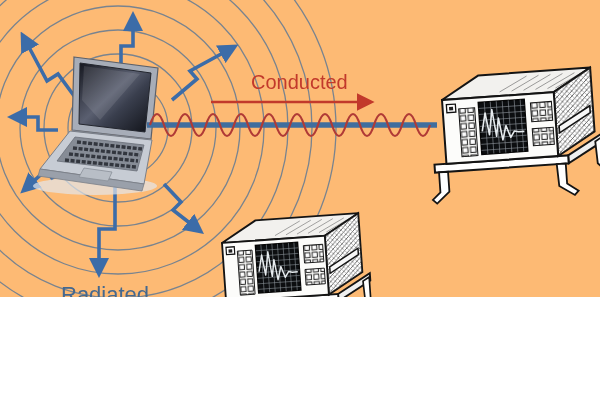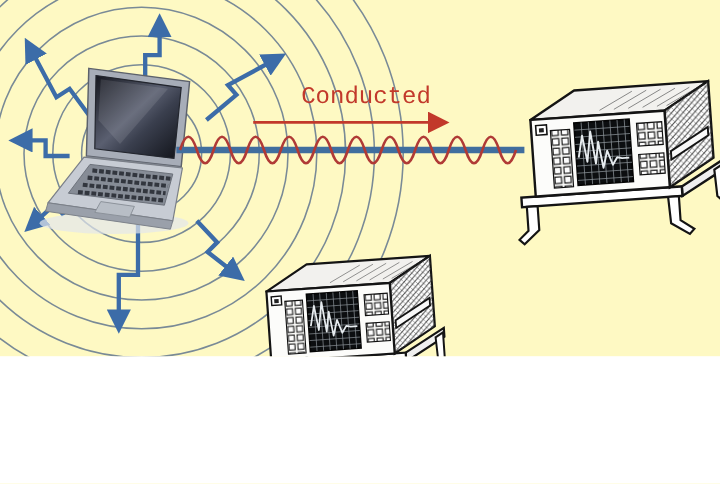--- a/index.html
+++ b/index.html
@@ -1,18 +1,18 @@
 <!DOCTYPE html>
 <html><head>
 <meta charset="utf-8">
 <style>
   html,body { margin:0; padding:0; background:#ffffff; }
   #stage {
-    position:relative; width:600px; height:297px; background:#fef9c3;
-    overflow:hidden; font-family:Liberation Mono, monospace;
+    position:relative; width:600px; height:297px; background:#fdba74;
+    overflow:hidden; font-family:Liberation Sans, sans-serif;
   }
   #stage svg { position:absolute; left:0; top:0; }
   .lbl { position:absolute; line-height:1; white-space:nowrap; }
   #conducted-label { left:251px; top:72px; font-size:20px; color:#c2392b; }
   #radiated-label  { left:61px;  top:284px; font-size:22px; color:#44688f; }
   #figure-caption {
     position:absolute; left:0; right:0; top:361px; text-align:center;
     font-size:20px; font-weight:bold; color:#141414; padding-left:16px;
   }
   #figure-caption span {
@@ -123,13 +123,14 @@
            Q269,103 276,125 Q283,147 290,125 Q297,103 304,125 Q311,147 318,125
            Q325,103 332,125 Q339,147 346,125 Q353,103 360,125 Q367,147 374,125
            Q381,103 388,125 Q395,147 402,125 Q409,103 416,125 Q423,147 430,125"></path>
   <line x1="211" y1="102" x2="371" y2="102" stroke="#c2392b" stroke-width="2.4" marker-end="url(#arrR)"></line>
 
   <use href="#scopeProto" transform="translate(442,100) rotate(-4)"></use>
   <use href="#scopeProto" transform="translate(222,243) rotate(-4) scale(0.92)"></use>
 </svg>
 
 <div class="lbl" id="conducted-label">Conducted</div>
+<div class="lbl" id="radiated-label">Radiated</div>
 </div>
 
 </body></html>

